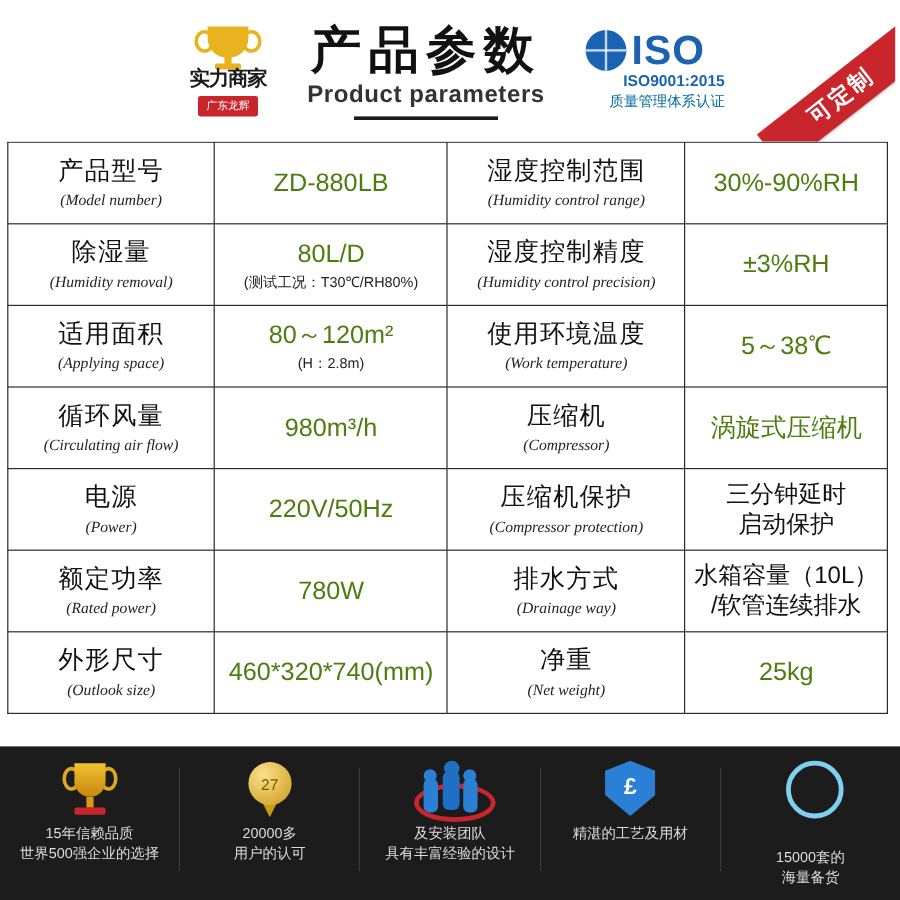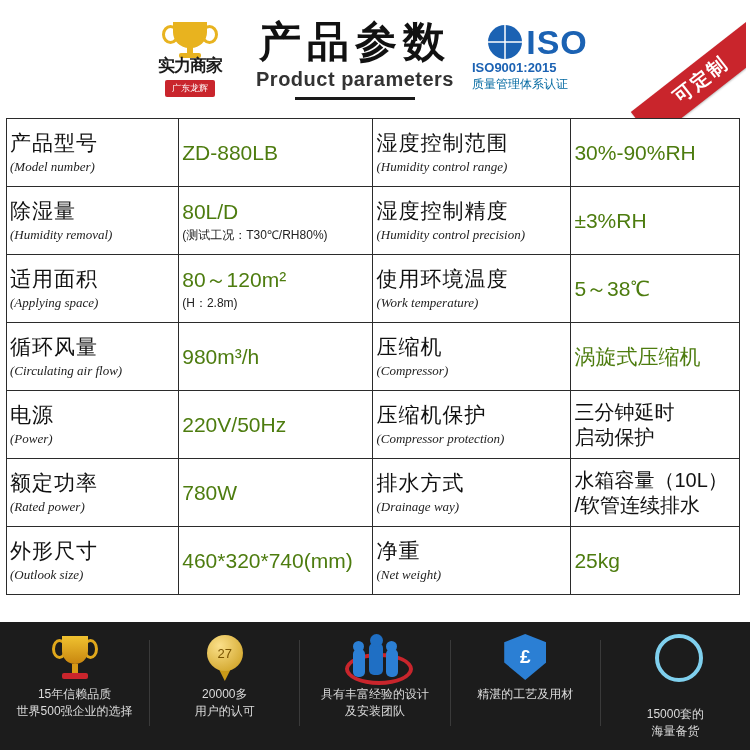--- a/index.html
+++ b/index.html
@@ -129,21 +129,21 @@
     margin-top: 2px;
     text-align: right;
   }
   .title-rule {
     width: 120px;
     height: 3px;
     background: #1a1a1a;
     margin: 6px auto 0 auto;
   }
   .iso-block {
-    text-align: left;
+    text-align: right;
     flex: 0 0 auto;
     width: 132px;
   }
   .iso-globe-row {
     display: flex;
     align-items: center;
     justify-content: center;
     gap: 4px;
   }
   .globe {
@@ -215,21 +215,21 @@
     box-sizing: border-box;
   }
   table.spec {
     width: 100%;
     border-collapse: collapse;
     table-layout: fixed;
     background: #fff;
   }
   table.spec td {
     border: 1px solid #2b2b2b;
-    text-align: left;
+    text-align: center;
     vertical-align: middle;
     padding: 5px 3px;
     height: 68px;
     box-sizing: border-box;
   }
   td.label { width: 23.5%; }
   td.value { width: 26.5%; }
   td.label2 { width: 27%; }
   td.value2 { width: 23%; }
   .cn {
@@ -574,22 +574,22 @@
         <div class="ico-people">
           <div class="ring"></div>
           <div class="p l"></div>
             <div class="h l"></div>
           <div class="p r"></div>
             <div class="h r"></div>
           <div class="p mid"></div>
             <div class="h mid"></div>
         </div>
       </div>
+      <div class="f-text">及安装团队</div>
       <div class="f-text">具有丰富经验的设计</div>
-      <div class="f-text">及安装团队</div>
     </div>
 
     <div class="f-sep"></div>
 
     <div class="f-item">
       <div class="f-icon">
         <div class="ico-shield">
           <div class="sh">£</div>
         </div>
       </div>

